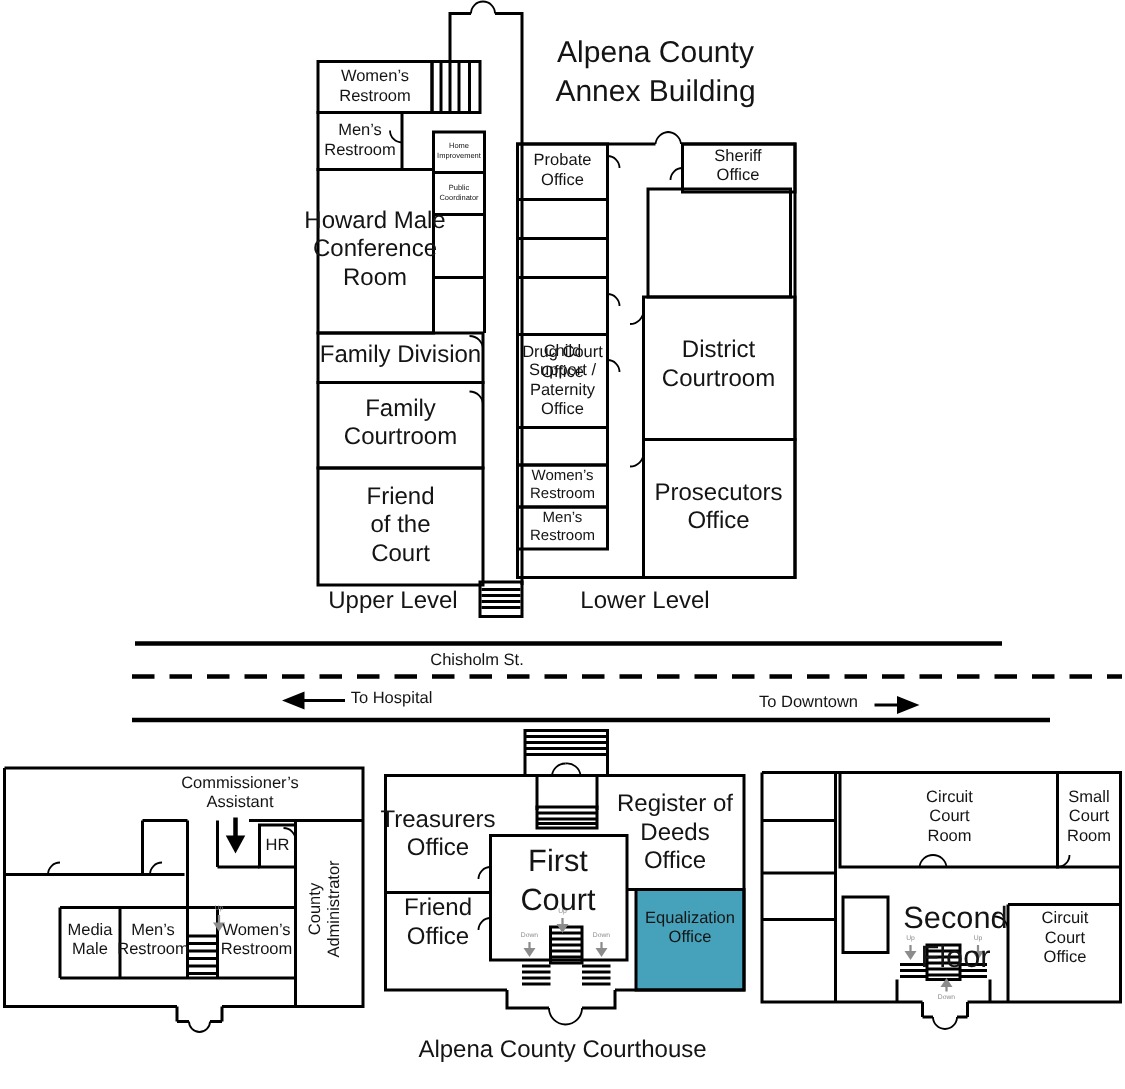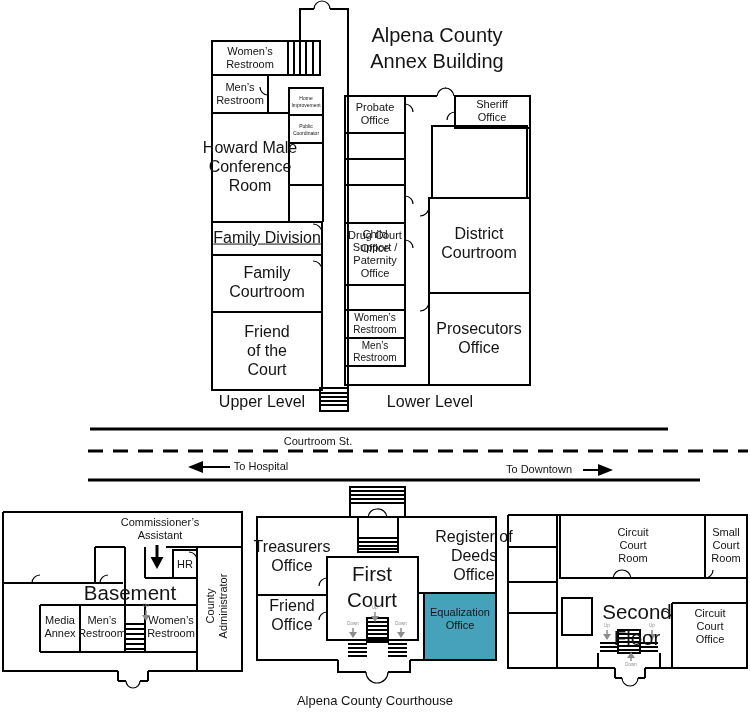--- a/index.html
+++ b/index.html
@@ -6,21 +6,21 @@
   #stage{position:relative;width:750px;height:722px;background:#fff;overflow:hidden;
          font-family:"Liberation Sans",sans-serif;color:#111;}
   #plan-svg{position:absolute;left:0;top:0;}
   .lbl{position:absolute;transform:translate(-50%,-50%);text-align:center;
        white-space:pre-line;line-height:1.18;color:#141414;}
   .s4{font-size:4.5px;color:#8c8c8c;line-height:1;}
   .s5{font-size:5px;line-height:1.3;}
   .s10{font-size:10px;}
   .s11{font-size:11px;}
   .s12{font-size:16px;}
-  .s17{font-size:13px;}
+  .s17{font-size:16px;}
   .s20{font-size:20px;line-height:1.3;}
   .big{font-size:20.5px;line-height:1.25;}
   .vert{transform:translate(-50%,-50%) rotate(-90deg);}
 </style>
 </head>
 <body>
 
 <div id="stage">
 
 <svg id="plan-svg" width="750" height="726" viewBox="0 0 750 726">
@@ -258,21 +258,21 @@
 Restroom</div>
   <div class="lbl s11" style="left:240px;top:94px;">Men’s
 Restroom</div>
   <div class="lbl s5" style="left:306px;top:101px;">Home
 Improvement</div>
   <div class="lbl s5" style="left:306px;top:129px;">Public
 Coordinator</div>
   <div class="lbl s12" style="left:250px;top:167px;">Howard Male
 Conference
 Room</div>
-  <div class="lbl s12" style="left:267px;top:238px;text-decoration:underline;">Family Division</div>
+  <div class="lbl s12" style="left:267px;top:238px;">Family Division</div>
   <div class="lbl s12" style="left:267px;top:283px;">Family
 Courtroom</div>
   <div class="lbl s12" style="left:267px;top:351px;">Friend
 of the
 Court</div>
   <div class="lbl s12" style="left:262px;top:402px;">Upper Level</div>
 
   <div class="lbl s11" style="left:375px;top:114px;">Probate
 Office</div>
   <div class="lbl s11" style="left:375px;top:204px;margin-top:38px;">Drug Court
@@ -286,40 +286,39 @@
   <div class="lbl s10" style="left:375px;top:352px;">Men’s
 Restroom</div>
   <div class="lbl s11" style="left:492px;top:111px;text-align:center;">Sheriff
 Office</div>
   <div class="lbl s12" style="left:479px;top:244px;">District
 Courtroom</div>
   <div class="lbl s12" style="left:479px;top:339px;">Prosecutors
 Office</div>
   <div class="lbl s12" style="left:430px;top:402px;">Lower Level</div>
 
-  <div class="lbl s11" style="left:318px;top:441px;">Courtroom St.</div>
+  <div class="lbl s11" style="left:318px;top:441px;">Chisholm St.</div>
   <div class="lbl s11" style="left:261px;top:466px;">To Hospital</div>
   <div class="lbl s11" style="left:539px;top:469px;">To Downtown</div>
 
   <div class="lbl s11" style="left:160px;top:529px;">Commissioner’s
 Assistant</div>
   <div class="lbl s11" style="left:185px;top:564px;">HR</div>
-  <div class="lbl big" style="left:130px;top:593px;">Basement</div>
   <div class="lbl s11" style="left:60px;top:627px;">Media
-Annex</div>
+Male</div>
   <div class="lbl s11" style="left:102px;top:627px;">Men’s
 Restroom</div>
   <div class="lbl s11" style="left:171px;top:627px;">Women’s
 Restroom</div>
   <div class="lbl s11 vert" style="left:217px;top:606px;">County
 Administrator</div>
 
   <div class="lbl s12" style="left:292px;top:557px;">Treasurers
 Office</div>
-  <div class="lbl s12" style="left:450px;top:556px;margin-left:24px;">Register of
+  <div class="lbl s12" style="left:450px;top:556px;">Register of
 Deeds
 Office</div>
   <div class="lbl big" style="left:372px;top:587px;">First
 Court</div>
   <div class="lbl s12" style="left:292px;top:616px;">Friend
 Office</div>
   <div class="lbl s11" style="left:460px;top:619px;">Equalization
 Office</div>
 
   <div class="lbl s11" style="left:633px;top:545px;">Circuit

